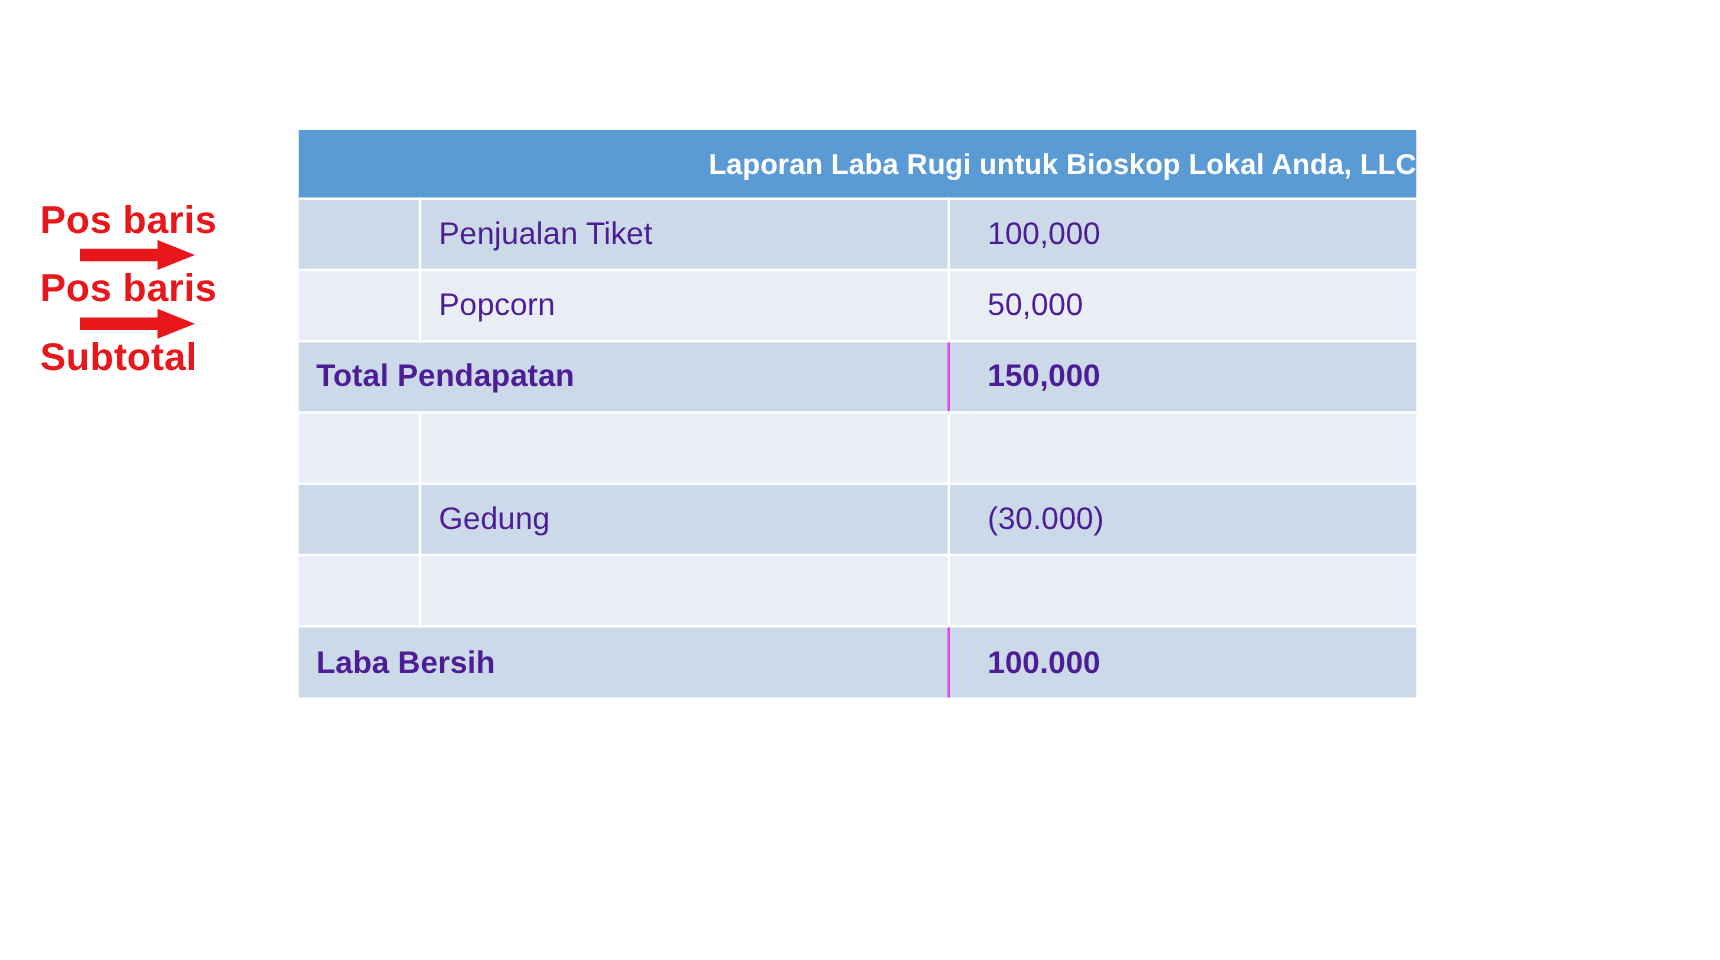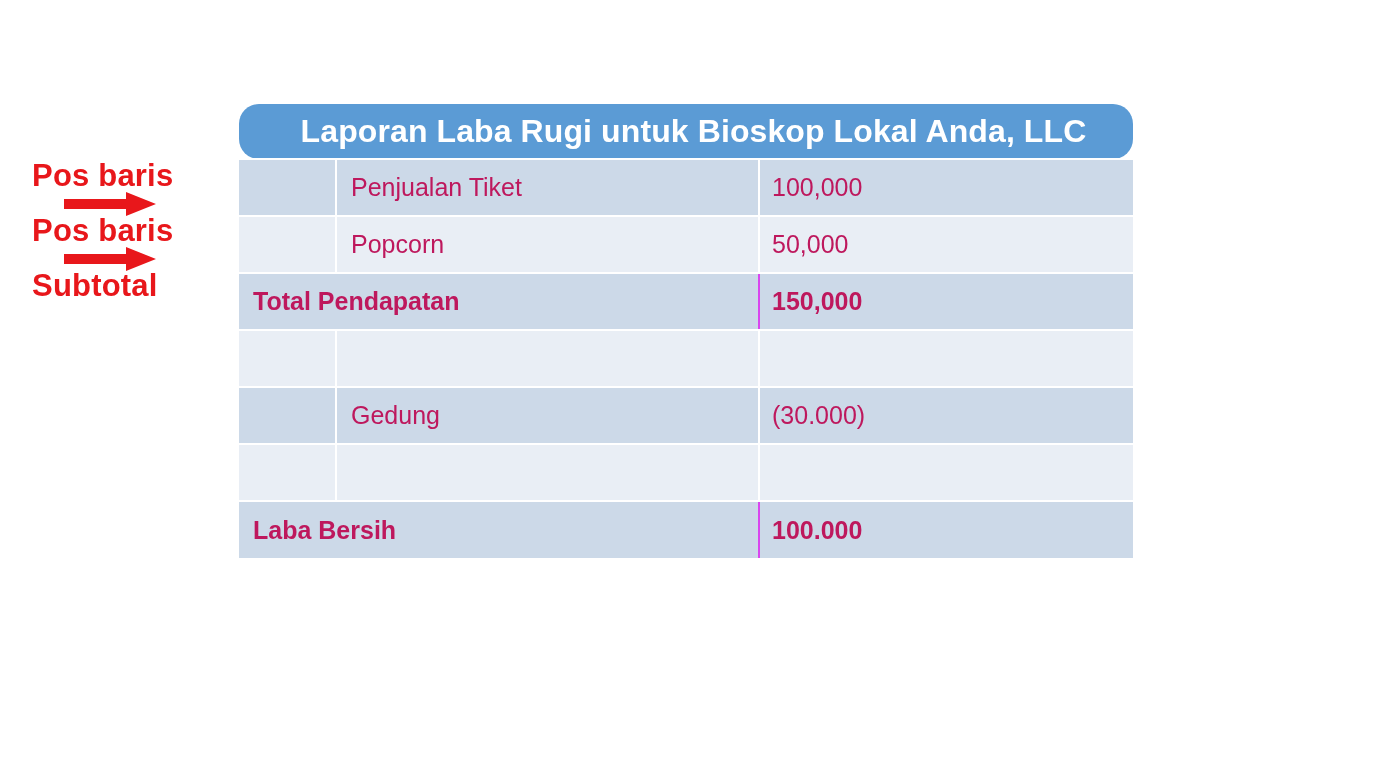--- a/index.html
+++ b/index.html
@@ -52,51 +52,50 @@
     border-collapse: collapse;
     table-layout: fixed;
   }
   .stmt-table td, .stmt-table th {
     padding: 0;
     margin: 0;
   }
   .title-row td {
     background: #5b9bd5;
     color: #ffffff;
-    font-size: 32px;
+    font-size: 23px;
     font-weight: bold;
     height: 54px;
     padding-left: 15px;
     vertical-align: middle;
-    text-align: center;
+    text-align: right;
     border-bottom: 2px solid #ffffff;
     letter-spacing: 0.1px;
-    border-radius: 20px;
   }
 
   .col-indent { width: 97px; }
   .col-label  { width: 423px; }
   .col-value  { width: 374px; }
 
   .r td {
     height: 55px;
     font-size: 25px;
-    color: #be185d;
+    color: #4c1d95;
     vertical-align: middle;
     border-bottom: 2px solid #ffffff;
   }
   .r td.indent-cell {
     border-right: 2px solid #ffffff;
   }
   .r td.label-cell {
     padding-left: 14px;
     border-right: 2px solid #ffffff;
   }
   .r td.value-cell {
-    padding-left: 12px;
+    padding-left: 30px;
   }
 
   
   .band-dark td { background: #ccd9e8; }
   .band-light td { background: #e9eef5; }
   .band-total td { background: #ccd9e8; font-weight: bold; }
 
   .spanlabel {
     padding-left: 14px !important;
     border-right: 2px solid #d946ef;

